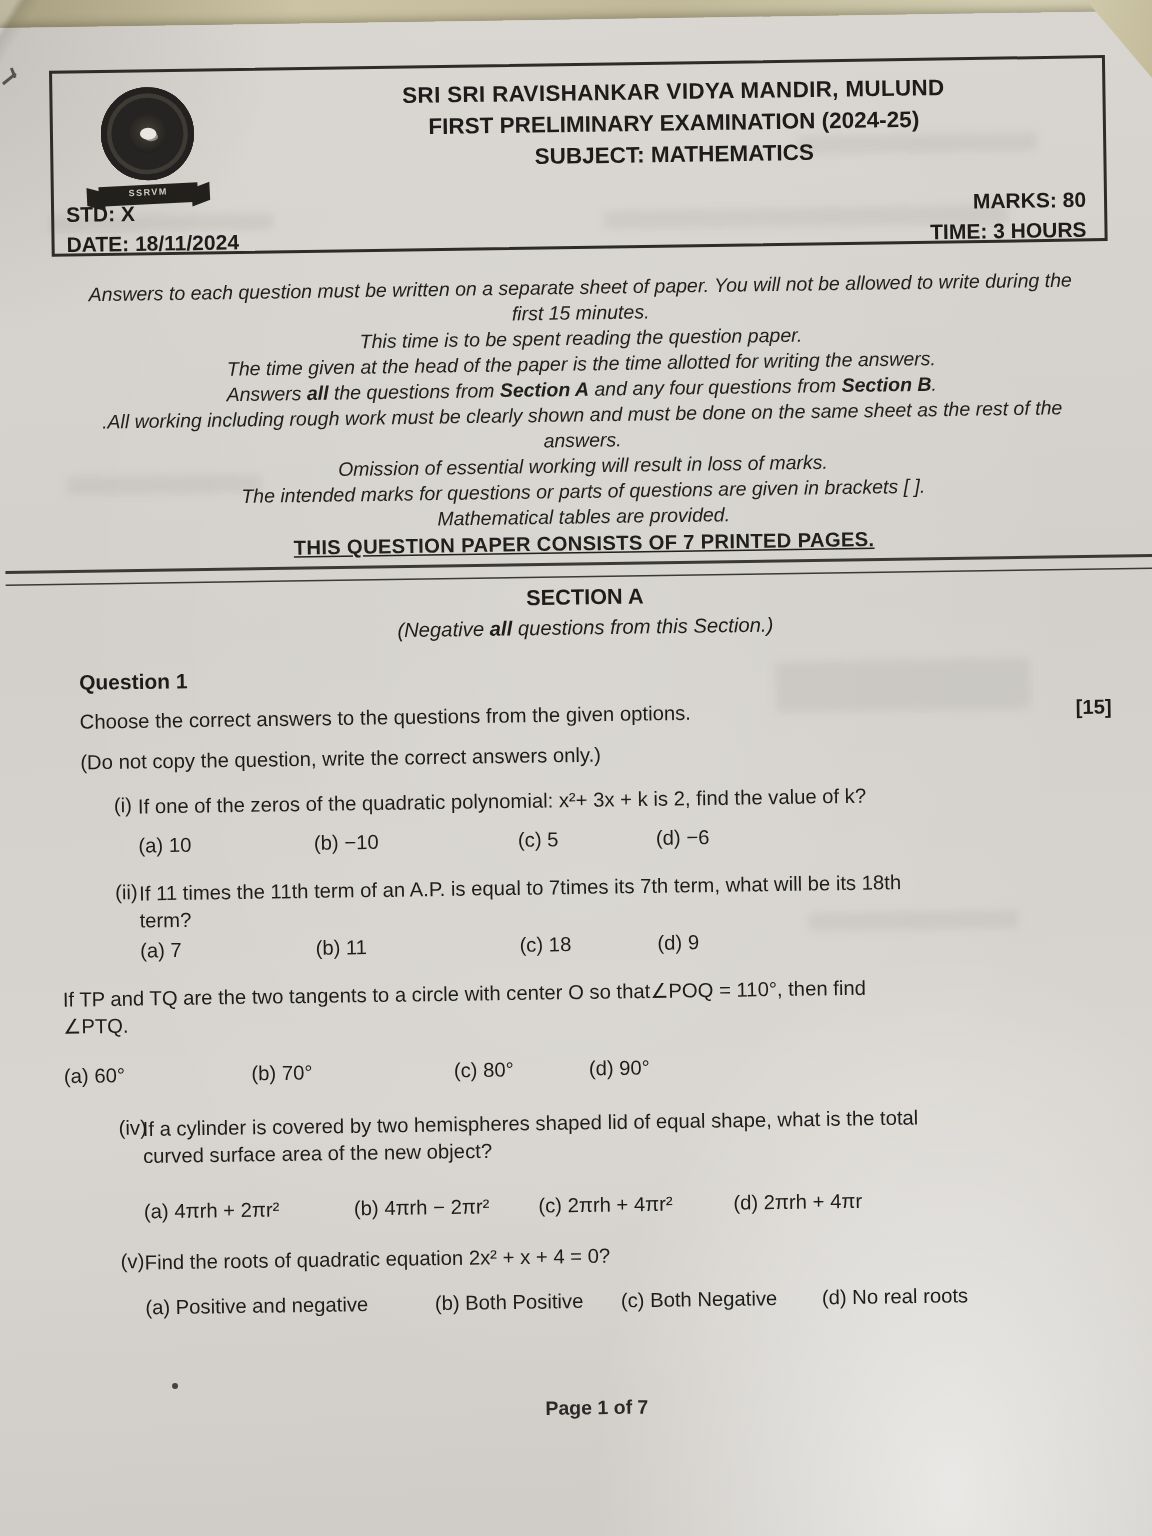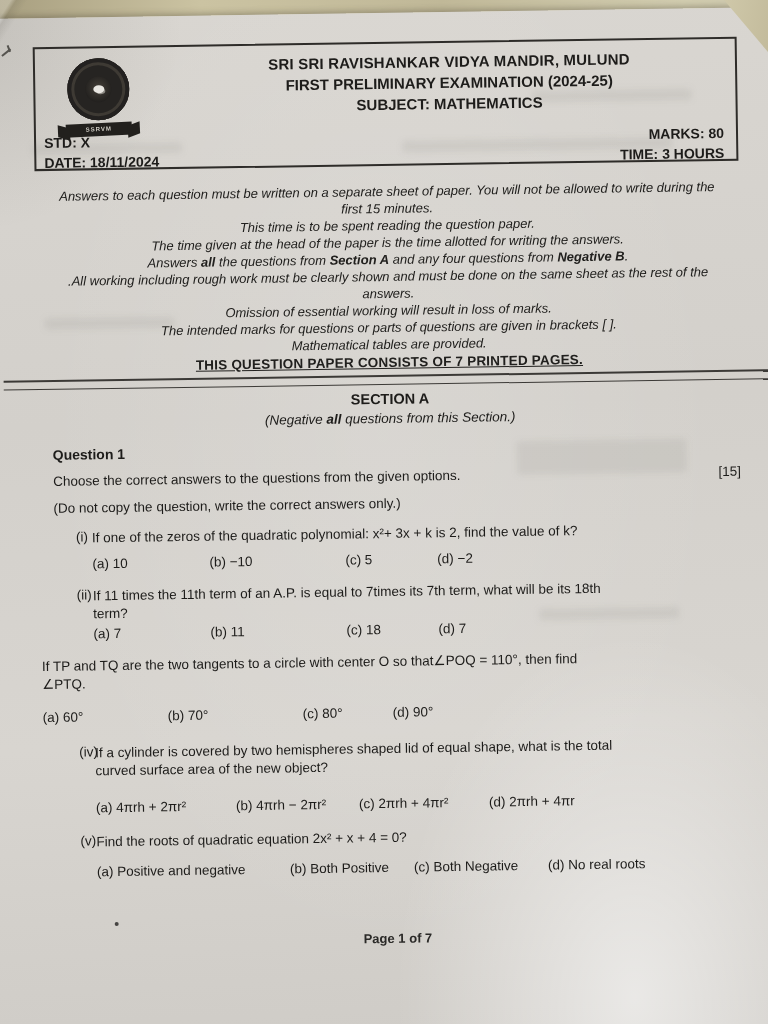--- a/index.html
+++ b/index.html
@@ -75,21 +75,21 @@
   .rule-b{margin-top:7px;border-top-width:1.5px;}
   
   .section-head{text-align:center;margin-top:4px;}
   .section-title{font-weight:bold;font-size:14.5px;}
   .section-sub{font-style:italic;font-size:13.5px;margin-top:4px;}
   .section-sub b{font-weight:bold;}
   
   .q1{margin-top:16px;font-size:13.5px;}
   .q1-title{font-weight:bold;font-size:14px;padding-left:14px;}
   .q1-introrow{display:flex;justify-content:space-between;margin-top:11px;padding-left:14px;}
-  .q1-marks{font-weight:normal;padding-right:2px;}
+  .q1-marks{font-weight:bold;padding-right:2px;}
   .q1-note{margin-top:12px;padding-left:14px;}
   .items{margin-top:14px;}
   .item{display:flex;margin-bottom:16px;}
   .item-num{width:52px;flex:none;padding-left:36px;box-sizing:border-box;}
   .item-body{width:596px;}
   .item-line{line-height:18px;}
   .item-line:empty{display:none;}
   .opts{display:flex;margin-top:9px;}
   .opts .o1{width:117px;}
   .opts .o2{width:136px;}
@@ -166,21 +166,21 @@
           <div>MARKS: 80</div>
           <div>TIME: 3 HOURS</div>
         </div>
       </div>
     </div>
 
     <div class="instructions">
       <p>Answers to each question must be written on a separate sheet of paper. You will not be allowed to write during the first 15 minutes.</p>
       <p>This time is to be spent reading the question paper.</p>
       <p>The time given at the head of the paper is the time allotted for writing the answers.</p>
-      <p><span>Answers </span><b>all</b><span> the questions from </span><b>Section A</b><span> and any four questions from </span><b>Negative B</b><span>.</span></p>
+      <p><span>Answers </span><b>all</b><span> the questions from </span><b>Section A</b><span> and any four questions from </span><b>Section B</b><span>.</span></p>
       <p>.All working including rough work must be clearly shown and must be done on the same sheet as the rest of the answers.</p>
       <p>Omission of essential working will result in loss of marks.</p>
       <p>The intended marks for questions or parts of questions are given in brackets [ ].</p>
       <p>Mathematical tables are provided.</p>
       <p class="consists"><span class="consists-text">THIS QUESTION PAPER CONSISTS OF 7 PRINTED PAGES.</span></p>
     </div>
 
     <div class="rule-wrap">
       <div class="rule-a"></div>
       <div class="rule-b"></div>
@@ -203,35 +203,35 @@
 
         <div class="item">
           <div class="item-num">(i)</div>
           <div class="item-body">
             <div class="item-line">If one of the zeros of the quadratic polynomial: x²+ 3x + k is 2, find the value of k?</div>
 
             <div class="opts">
               <span class="o1">(a) 10</span>
               <span class="o2">(b) −10</span>
               <span class="o3">(c) 5</span>
-              <span class="o4">(d) −2</span>
+              <span class="o4">(d) −6</span>
             </div>
           </div>
         </div>
 
         <div class="item">
           <div class="item-num">(ii)</div>
           <div class="item-body">
             <div class="item-line">If 11 times the 11th term of an A.P. is equal to 7times its 7th term, what will be its 18th</div>
             <div class="item-line">term?</div>
             <div class="opts opts-tight">
               <span class="o1">(a) 7</span>
               <span class="o2">(b) 11</span>
               <span class="o3">(c) 18</span>
-              <span class="o4">(d) 7</span>
+              <span class="o4">(d) 9</span>
             </div>
           </div>
         </div>
 
         <div class="item gap-iii">
           <div class="item-body">
             <div class="item-line">If TP and TQ are the two tangents to a circle with center O so that∠POQ = 110°, then find</div>
             <div class="item-line">∠PTQ.</div>
             <div class="opts opts-iii">
               <span class="o1">(a) 60°</span>

